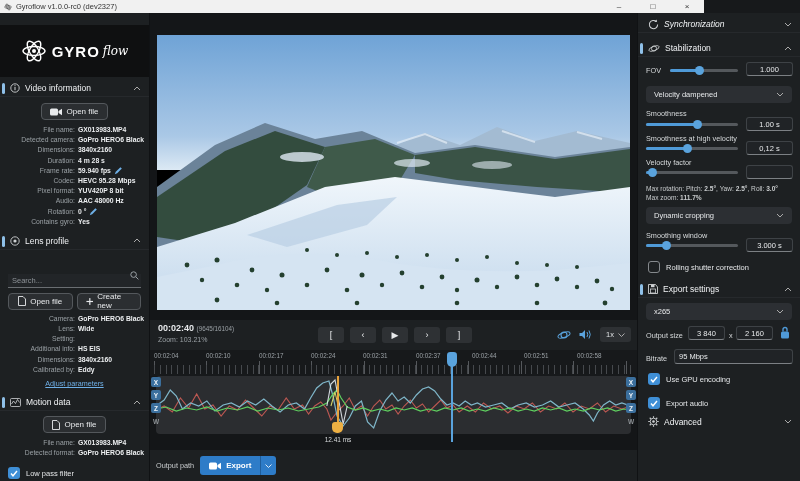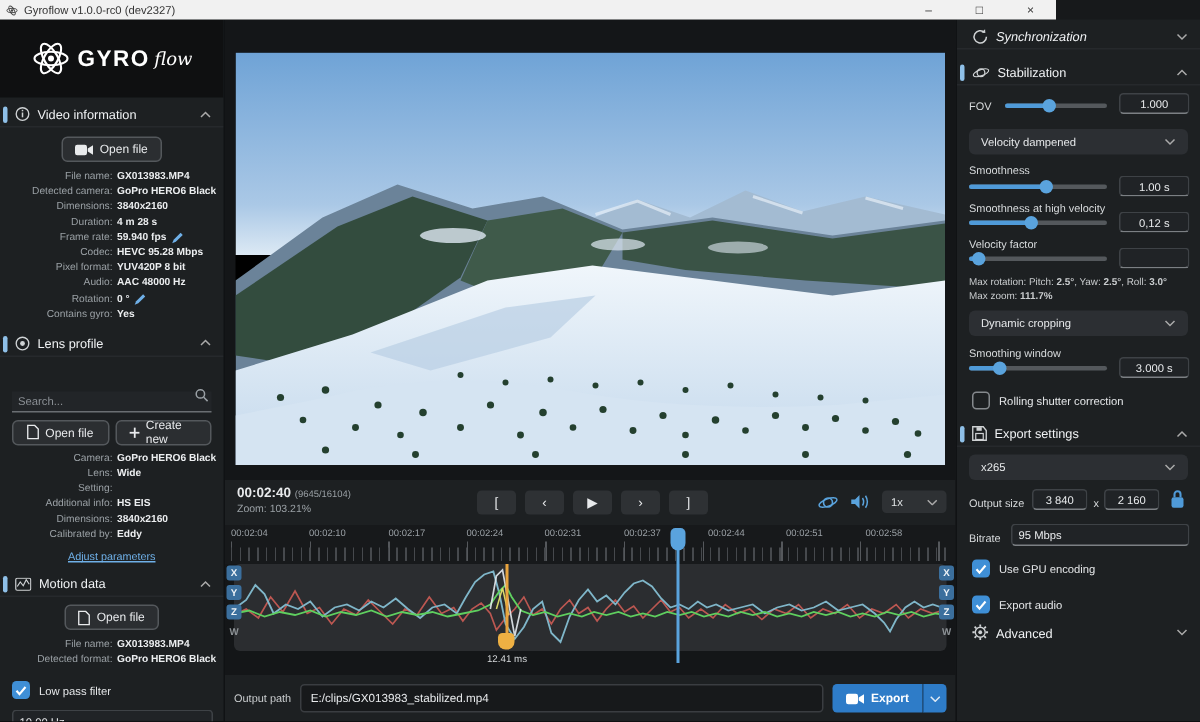--- a/index.html
+++ b/index.html
@@ -12,21 +12,21 @@
     display:flex; align-items:center; font-size:7.5px; padding-left:4px; z-index:50; }
   .titlebar .app-icon { width:8px; height:8px; margin-right:4px; }
   .win-controls { position:absolute; right:0; top:0; height:13px; display:flex; }
   .win-btn { width:34px; height:13px; display:flex; align-items:center; justify-content:center; color:#333; font-size:8px; }
 
   
   .left-panel { position:absolute; left:0; top:13px; width:150px; height:468px; background:#1d2022; border-right:1px solid #101214; overflow:hidden; }
   .right-panel { position:absolute; left:637px; top:13px; width:163px; height:468px; background:#1d2022; border-left:1px solid #101214; }
   .center { position:absolute; left:150px; top:13px; width:487px; height:468px; background:#141618; }
 
-  .logo-block { height:52px; background:#0f1011; display:flex; align-items:center; justify-content:center; gap:5px; }
+  .logo-block { height:52px; background:#0f1011; display:flex; align-items:center; justify-content:center; gap:5px;margin-top:12px; }
   .logo-gyro { font-size:15px; font-weight:bold; letter-spacing:1px; color:#fff; }
   .logo-flow { font-family:"DejaVu Serif", serif; font-style:italic; font-size:12px; color:#fff; margin-left:-2px; }
 
   .sec-header { position:relative; display:flex; align-items:center; gap:5px; height:17px; padding:0 8px 0 10px;
     font-size:8.5px; color:#f0f2f4; border-bottom:1px solid #26292c; margin-top:3px; }
   .sec-header .accent { position:absolute; left:2px; top:3px; width:2.5px; height:11px; background:#8fc0e8; border-radius:2px; }
   .sec-header .chev { margin-left:auto; }
 
   .btn { display:inline-flex; align-items:center; justify-content:center; gap:4px; background:#2b2e31; border:1px solid #54585c;
     border-radius:4px; color:#e8eaec; font-size:8px; height:17px; padding:0 8px; }
@@ -63,21 +63,21 @@
 
   
   .transport { position:absolute; left:0; top:307px; width:487px; height:30px; background:#1d2022; }
   .t-btn { width:26px; height:16px; background:#2e3134; border-radius:3px; display:flex; align-items:center; justify-content:center;
     color:#e8eaec; font-size:9px; }
   .t-group { position:absolute; left:168px; top:7px; display:flex; gap:6px; }
   .t-time { position:absolute; left:8px; top:3px; font-size:9px; font-weight:bold; }
   .t-frames { font-size:6.3px; color:#9aa0a5; font-weight:normal; }
   .t-zoom { position:absolute; left:8px; top:16px; font-size:7px; color:#9aa0a5; }
   .t-right { position:absolute; right:6px; top:7px; display:flex; align-items:center; gap:8px; }
-  .speed-btn { display:flex; align-items:center; gap:16px; background:#2e3134; border-radius:3px; height:15px; padding:0 6px;
+  .speed-btn { display:flex; align-items:center; gap:4px; background:#2e3134; border-radius:3px; height:15px; padding:0 6px;
     font-size:7.5px; color:#dfe2e4; }
 
   
   .ruler { position:absolute; left:0; top:337px; width:487px; height:26px; background:#17191b; }
   .ruler .lbl { position:absolute; top:2px; font-size:6.3px; color:#9aa0a5; }
   .ticks { position:absolute; left:4px; right:4px; bottom:2px; height:9px;
     background:repeating-linear-gradient(90deg,#46494d 0 1px,transparent 1px 5.8px); }
   .ticks-major { position:absolute; left:4px; right:4px; bottom:2px; height:13px;
     background:repeating-linear-gradient(90deg,#55585c 0 1px,transparent 1px 52.4px); }
 
@@ -460,21 +460,20 @@
         <div class="axis-btn">Z</div>
         <div class="axis-btn dim">W</div>
       </div>
       <div class="sync-marker-line"></div>
       <div class="sync-handle"></div>
       <div class="sync-label">12.41 ms</div>
     </div>
 
     <div class="output-row">
       <span class="output-label">Output path</span>
-      <input class="output-input" value="E:/clips/GX013983_stabilized.mp4" style="">
       <div style="display:flex;">
         <div class="export-btn">
           <svg width="12" height="8" viewBox="0 0 12 8">
             <rect x="0" y="0.5" width="8" height="7" rx="1.5" fill="#fff"></rect>
               <path d="M8.5 3L12 0.8v6.4L8.5 5z" fill="#fff"></path>
           </svg>
           <span>Export</span>
         </div>
         <div class="export-drop">
           <svg width="7" height="4" viewBox="0 0 7 4">

